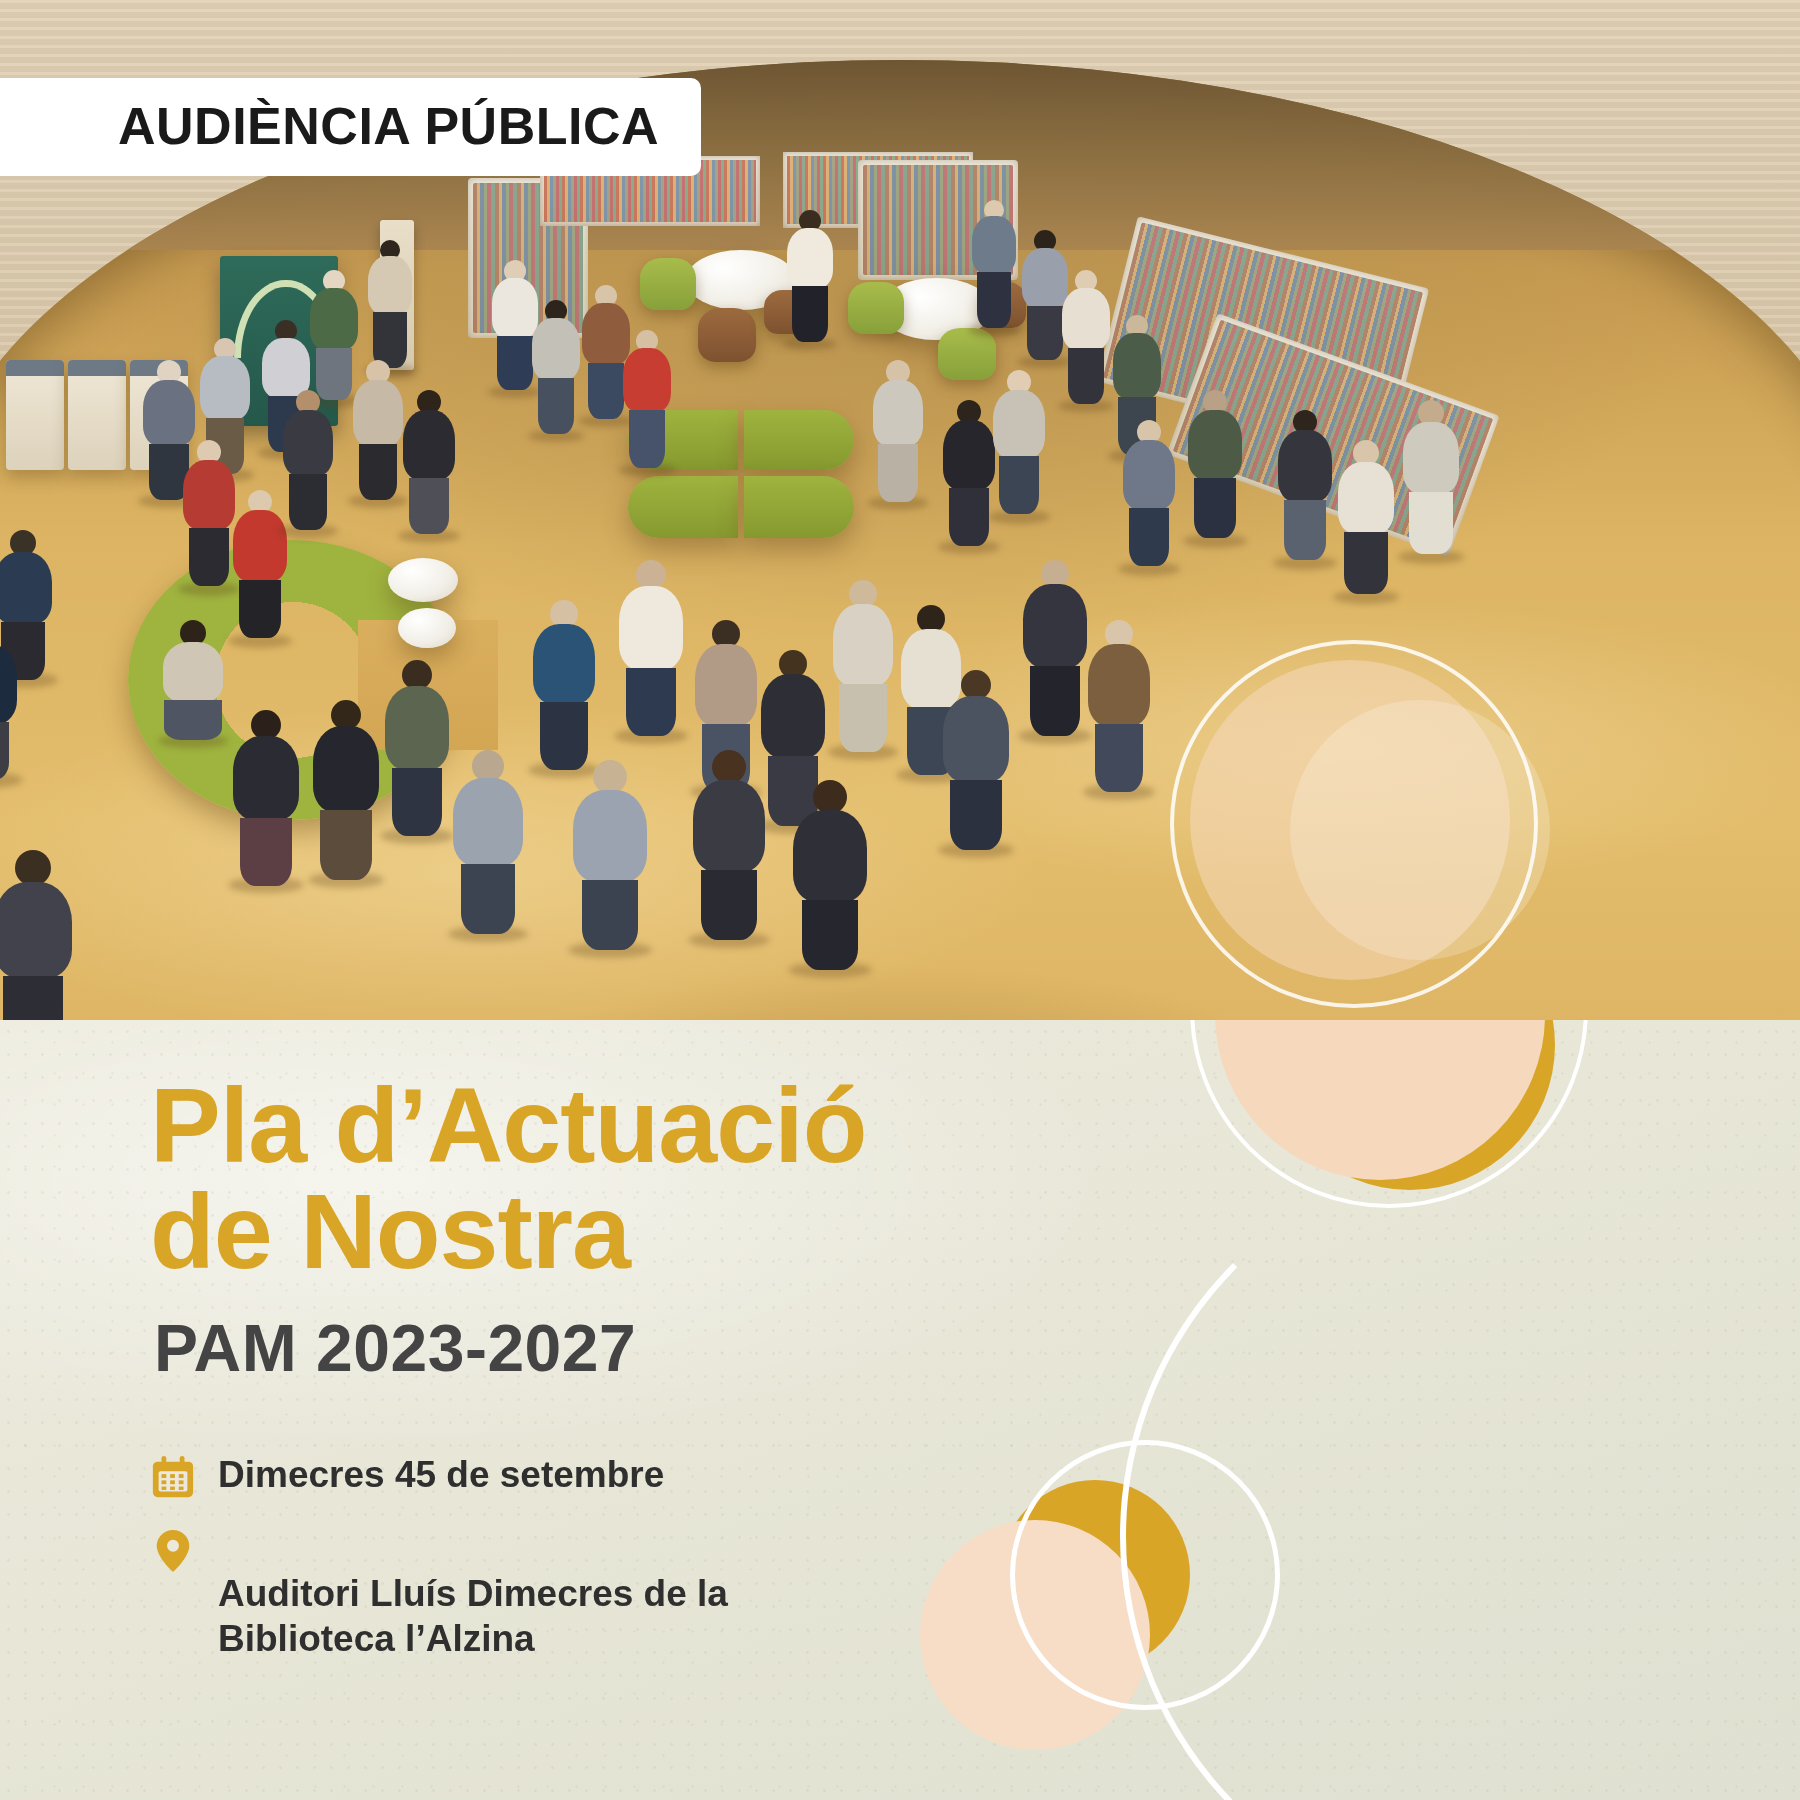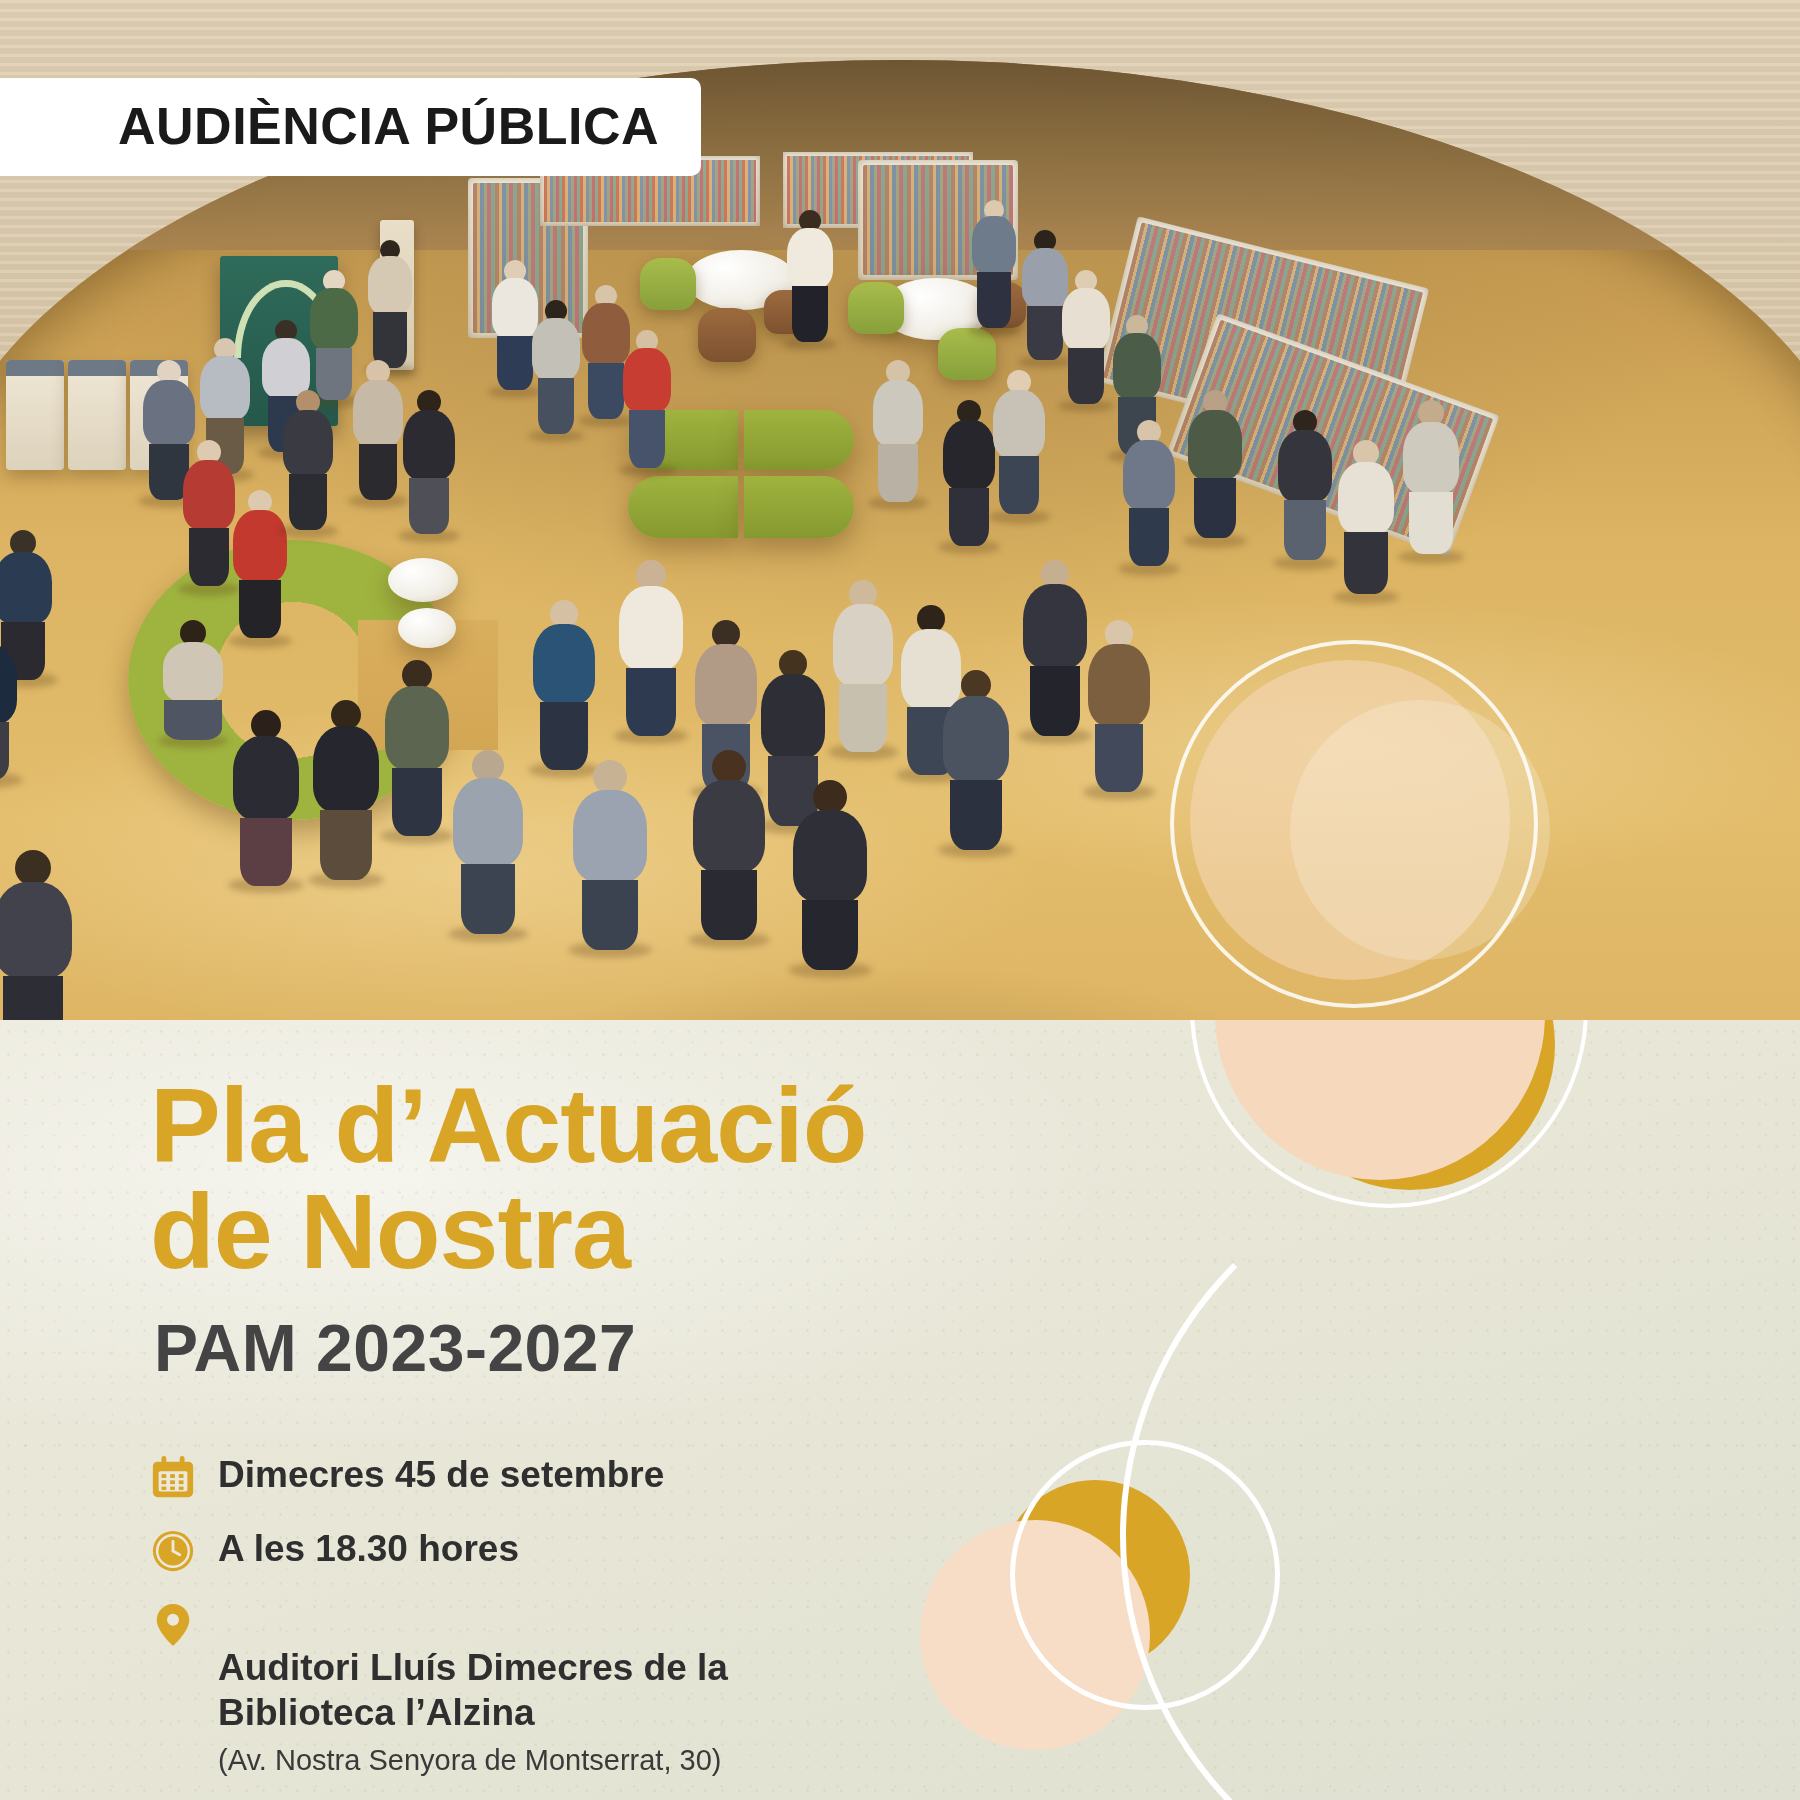--- a/index.html
+++ b/index.html
@@ -701,43 +701,31 @@
                   <rect x="30" y="27.5" width="5" height="4"></rect>
                 <rect x="12" y="34" width="5" height="3.5"></rect>
                   <rect x="21" y="34" width="5" height="3.5"></rect>
                   <rect x="30" y="34" width="5" height="3.5"></rect>
               </g>
             </svg>
           </span>
           <span class="detail-text">Dimecres 45 de setembre</span>
         </div>
 
-        <div class="detail-row">
-          <span class="ico">
-            <svg viewBox="0 0 48 48" aria-hidden="true">
-              <circle cx="24" cy="24" r="21" fill="#d9a526"></circle>
-              <circle cx="24" cy="24" r="16.5" fill="none" stroke="#ece9dc" stroke-width="2.6"></circle>
-              <line x1="24" y1="24" x2="24" y2="14" stroke="#ece9dc" stroke-width="3" stroke-linecap="round"></line>
-              <line x1="24" y1="24" x2="31" y2="28" stroke="#ece9dc" stroke-width="3" stroke-linecap="round"></line>
-            </svg>
-          </span>
-          <span class="detail-text">A les 18.30 hores</span>
-        </div>
 
         <div class="detail-row">
           <span class="ico">
             <svg viewBox="0 0 48 48" aria-hidden="true">
               <path d="M24 2c-9.4 0-17 7.4-17 16.6C7 31 24 46 24 46s17-15 17-27.4C41 9.4 33.4 2 24 2z" fill="#d9a526"></path>
               <circle cx="24" cy="18.5" r="6.2" fill="#ece9dc"></circle>
             </svg>
           </span>
           <span class="detail-text">
             <span>Auditori Lluís Dimecres de la
 Biblioteca l’Alzina</span>
-            <span class="addr">(Av. Nostra Senyora de Montserrat, 30)</span>
           </span>
         </div>
 
       </div>
     </div>
   </div>
 
 </div>
 
 </body></html>

